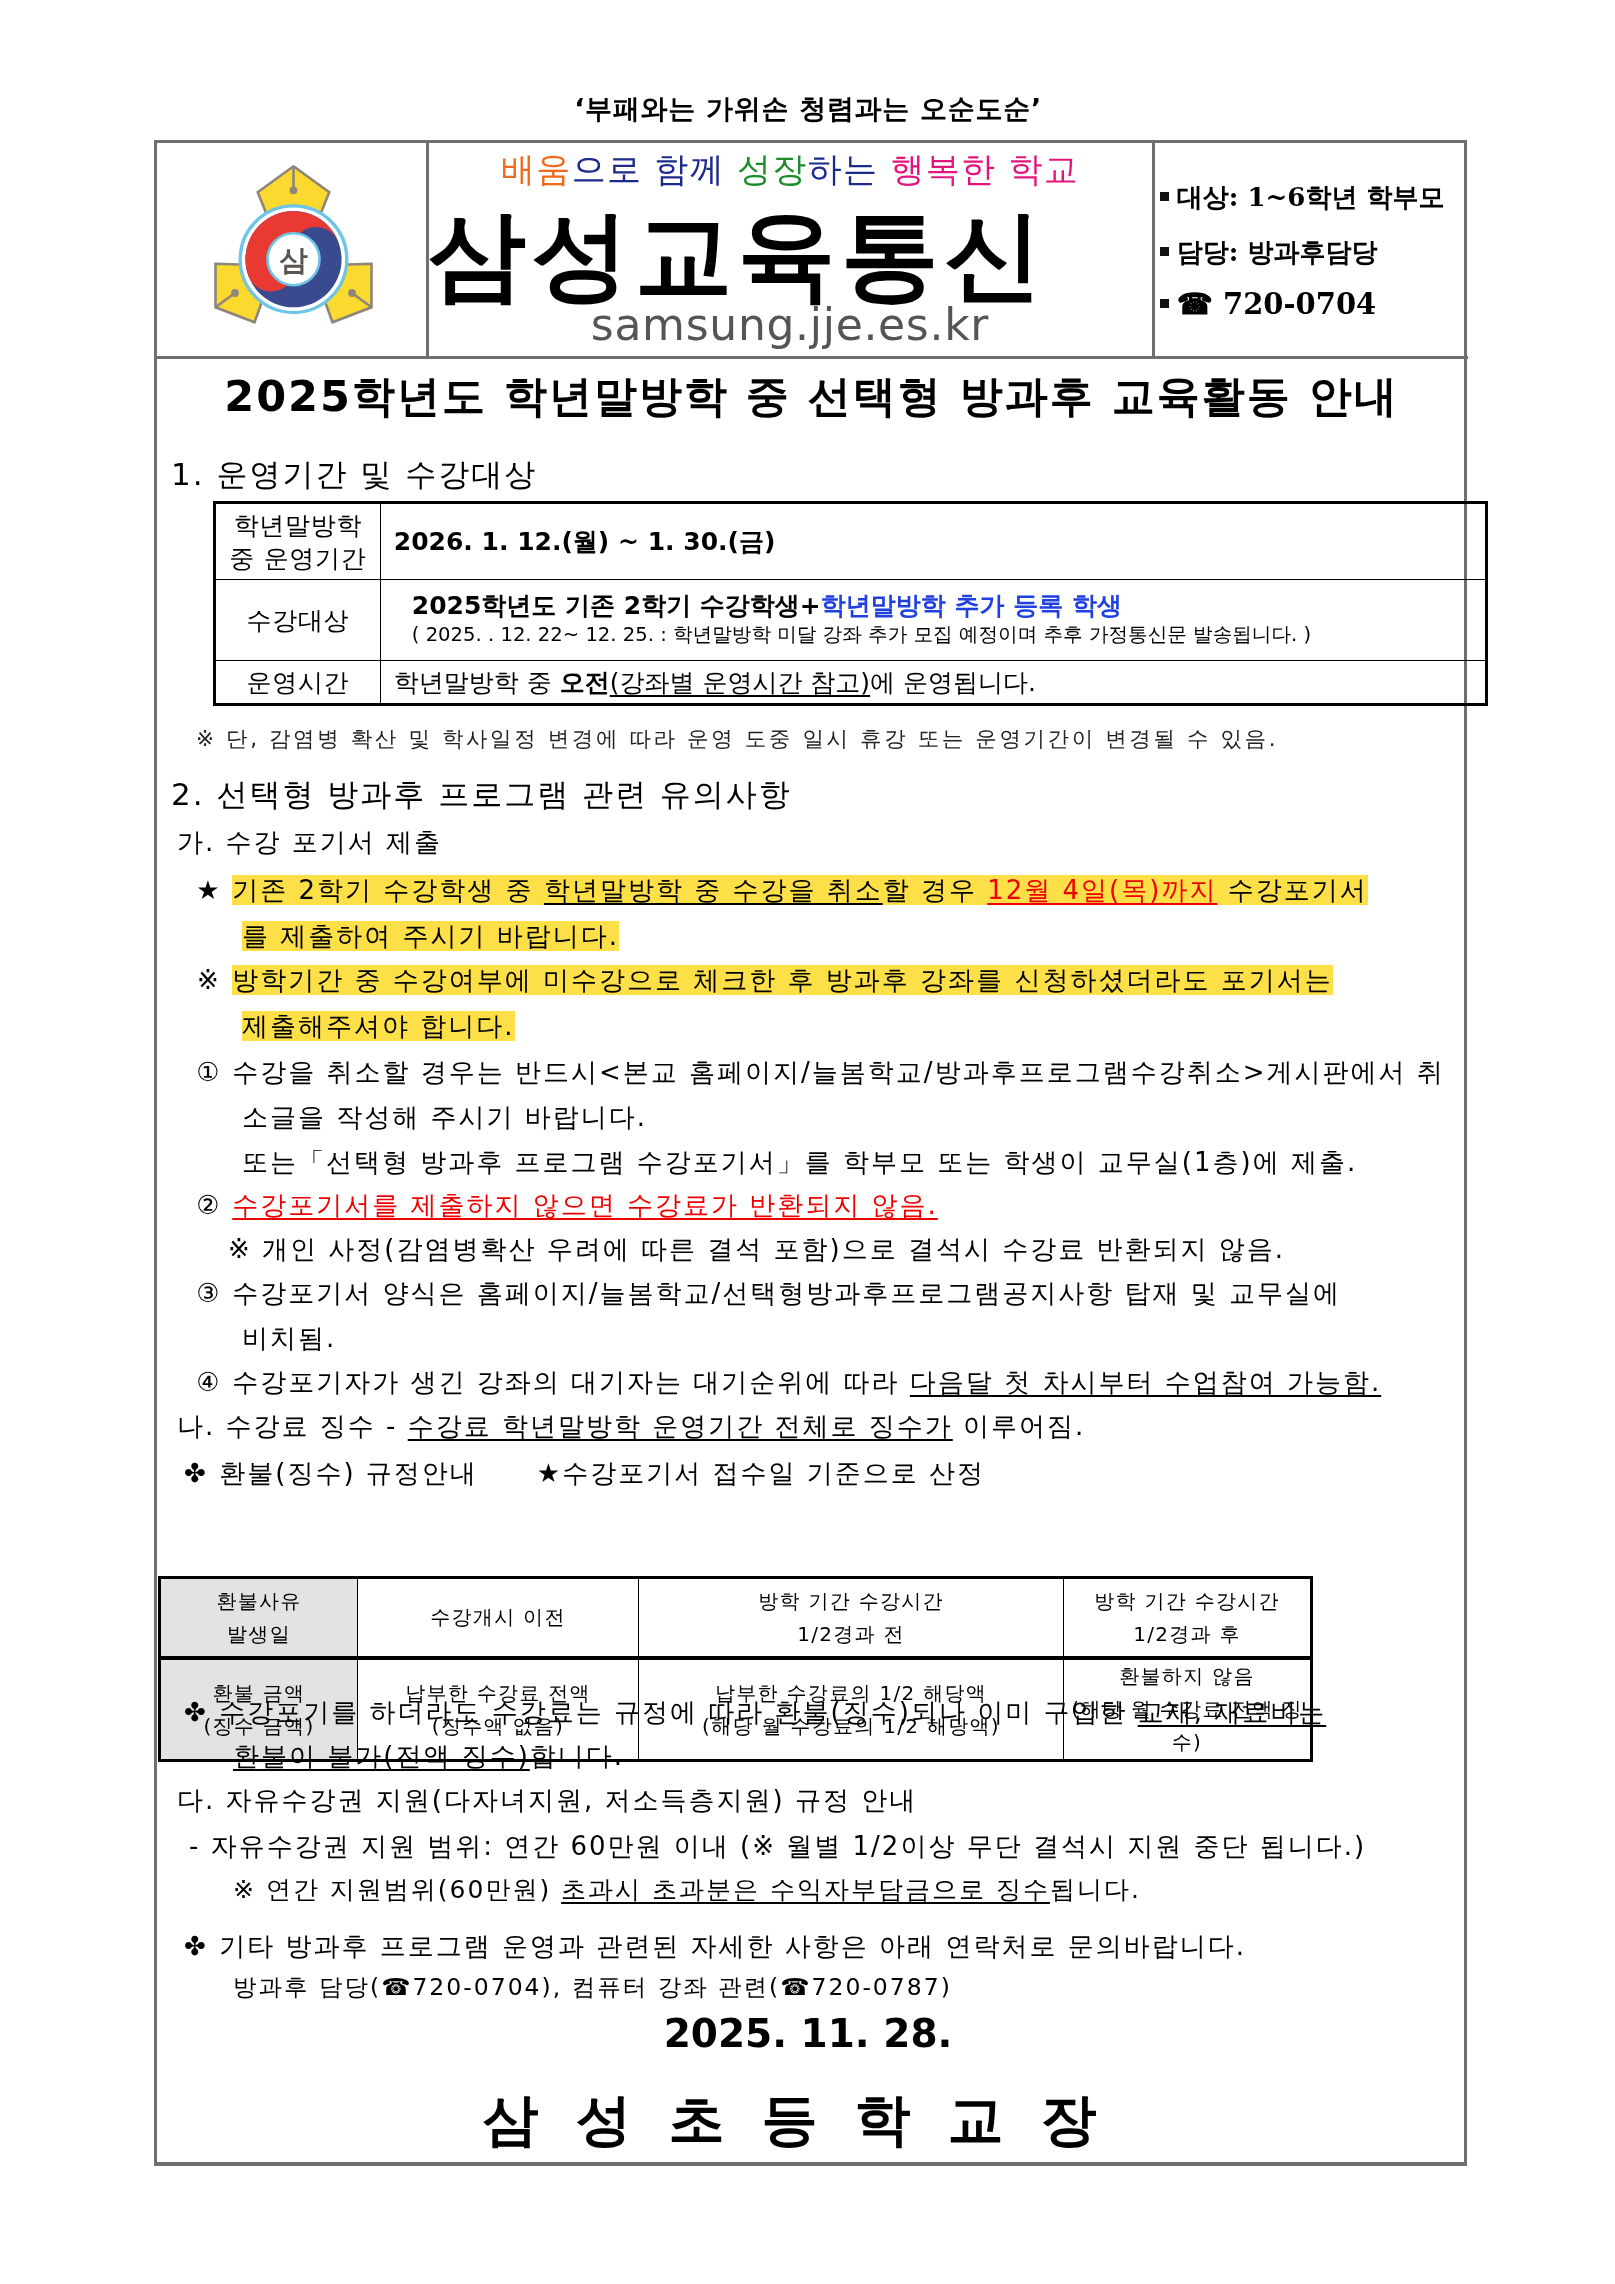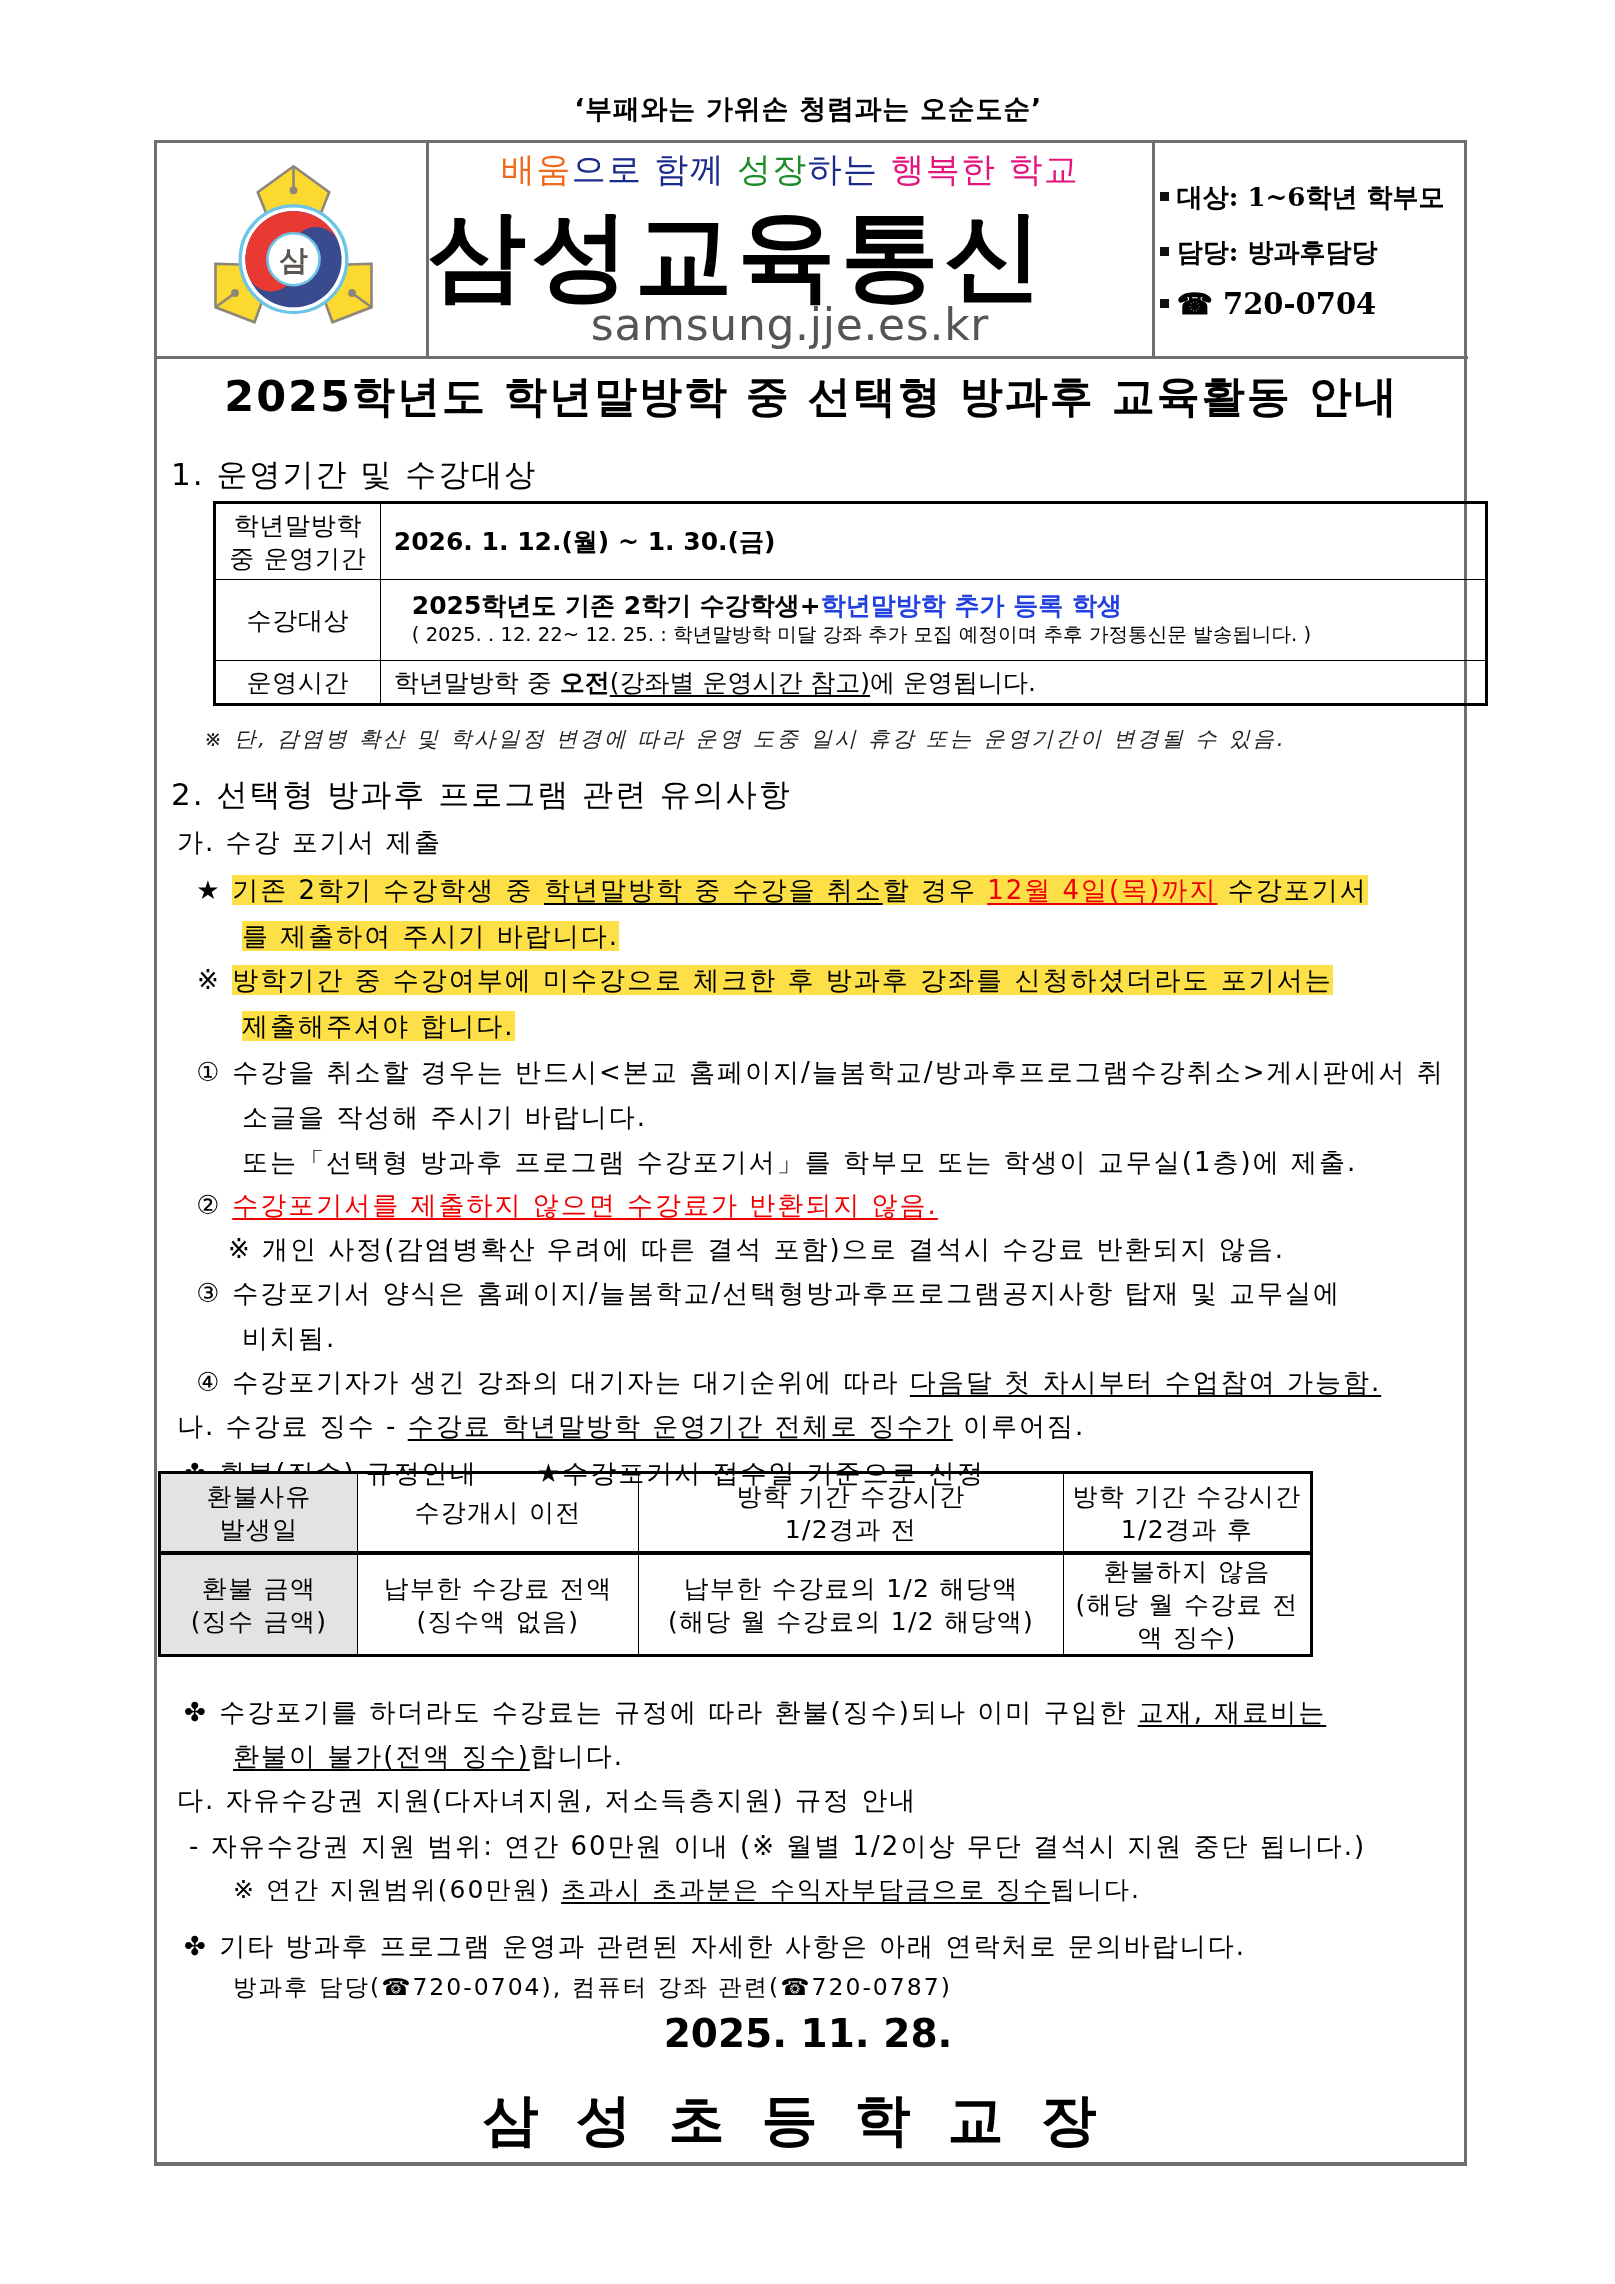--- a/index.html
+++ b/index.html
@@ -19,25 +19,25 @@
   .info .sq{display:inline-block;width:9px;height:9px;background:#111;margin-right:7.8px;vertical-align:middle;position:relative;top:-2.6px;}
   .title{left:156px;width:1311px;top:368px;text-align:center;font-size:43px;font-weight:bold;letter-spacing:2px;}
   .sec{left:171px;font-size:31px;letter-spacing:2px;}
   .t1{left:173px;top:501px;width:1275px;border-collapse:collapse;border:3.3px solid #000;font-size:25px;margin-left:40px;}
   .t1 td{border:1.3px solid #000;padding:0 3.9px;vertical-align:middle;}
   .t1 .lbl{width:156px;text-align:center;letter-spacing:0.7px;}
   .t1 .b{font-weight:bold;font-size:25px;}
   .blue{color:#2040e0;}
   .small{font-size:19.6px;}
   .u{text-decoration:underline;text-underline-offset:3.9px;}
-  .note{left:204px;top:724px;font-size:21.5px;letter-spacing:2.6px;color:#222;font-style:italic;}
+  .note{left:196px;top:724px;font-size:21.5px;letter-spacing:2.6px;color:#222;}
   .line{font-size:26px;letter-spacing:2px;white-space:nowrap;}
   .hl{background:#fde047;}
   .red{color:#ee0000;}
-  .t2{left:158px;top:1471px;width:1155px;border-collapse:collapse;border:3.9px solid #000;font-size:25px;text-align:center;letter-spacing:1.3px;}
+  .t2{left:158px;top:1576px;width:1155px;border-collapse:collapse;border:3.9px solid #000;font-size:20px;text-align:center;letter-spacing:1.3px;}
   .t2 td{border:1.3px solid #000;padding:0;height:77px;vertical-align:middle;line-height:33px;}
   .t2 tr.r1 td{border-bottom:4.6px solid #000;}
   .t2 .gray{background:#e3e3e3;width:196px;}
   .date{left:0;width:1616px;top:2011px;text-align:center;font-size:39px;font-weight:bold;}
   .sign{left:0;width:1616px;top:2083px;text-align:center;font-size:56px;font-weight:bold;letter-spacing:37px;}
   .mark{display:inline-block;width:26px;text-align:center;}
 </style>
 </head>
 <body>
 

